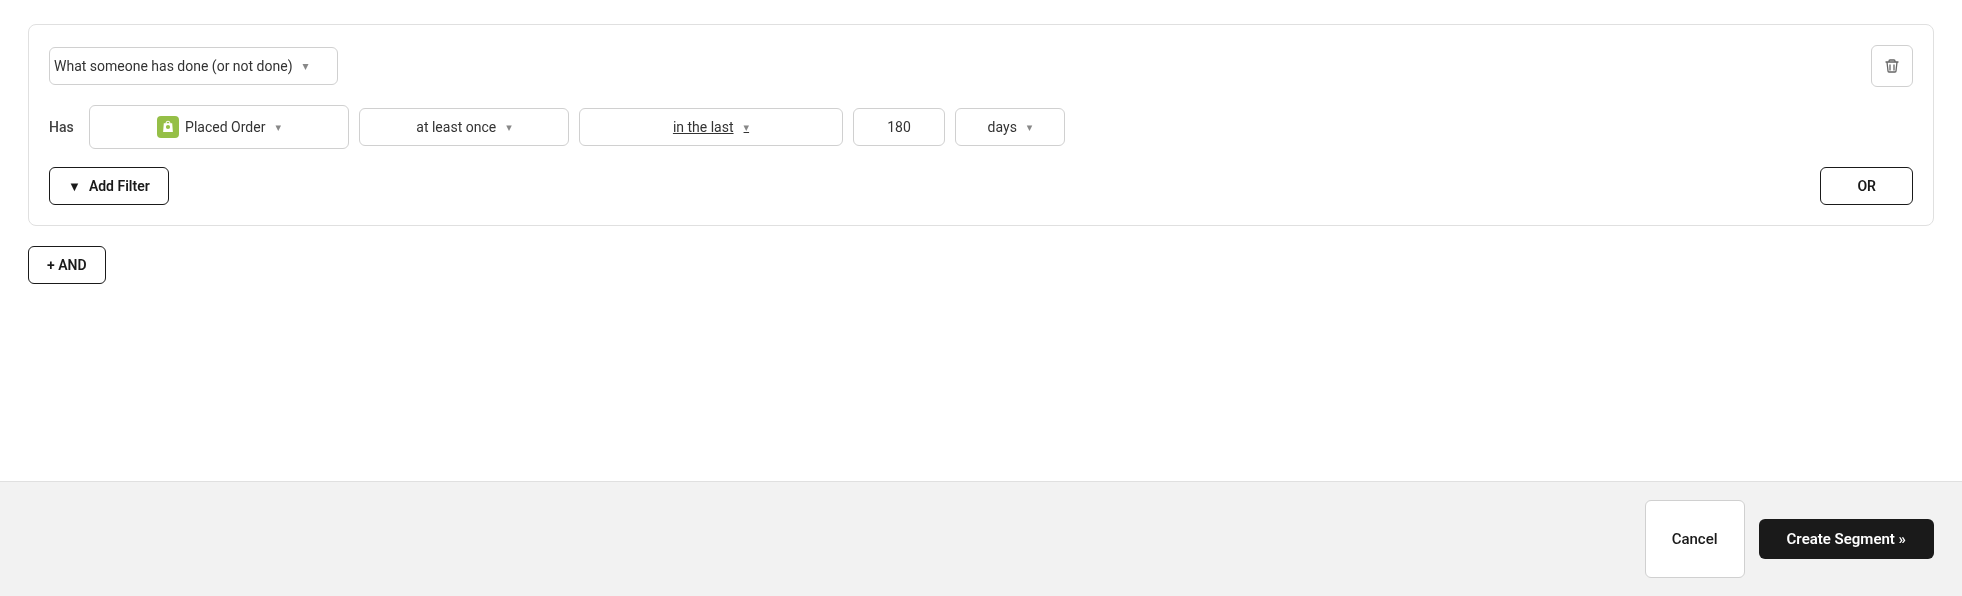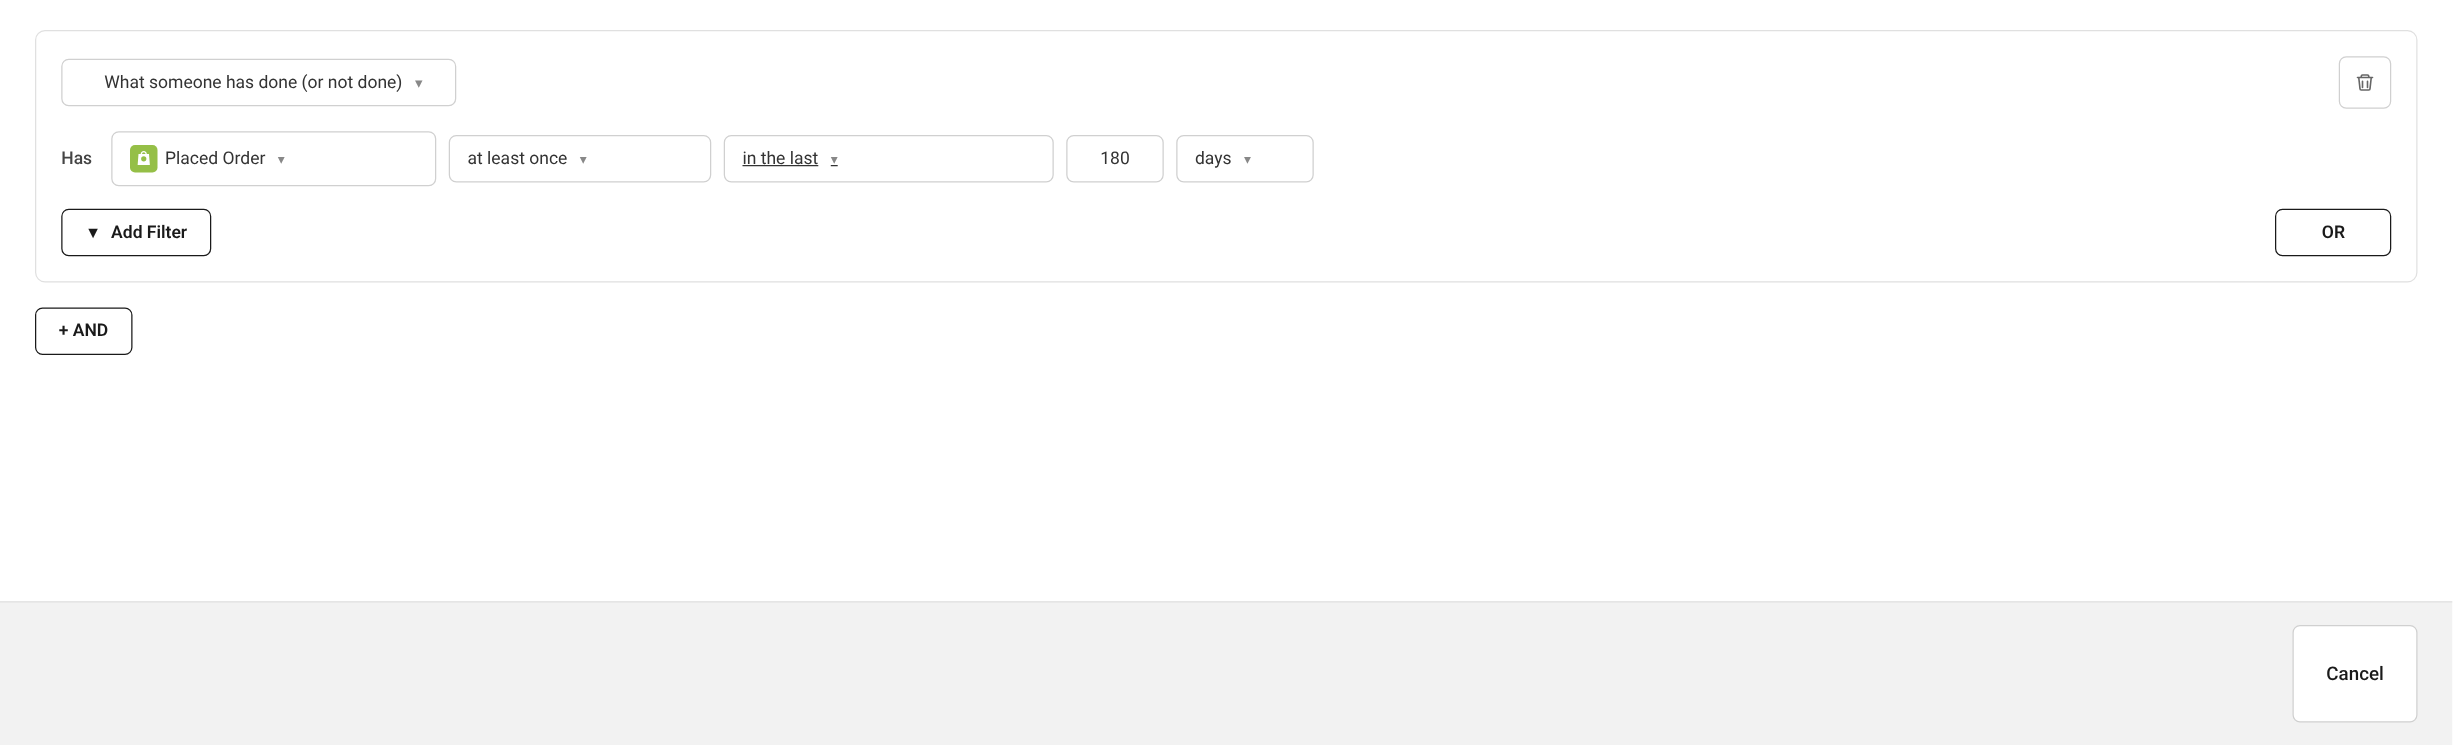--- a/index.html
+++ b/index.html
@@ -43,25 +43,25 @@
     .top-row {
       display: flex;
       align-items: center;
       justify-content: space-between;
       margin-bottom: 18px;
     }
 
     .what-dropdown {
       display: flex;
       align-items: center;
-      justify-content: flex-end;
-      width: 316px;
-      border: 1px solid #d0d0d0;
-      border-radius: 6px;
-      padding: 10px 26px;
+      justify-content: flex-start;
+      width: 289px;
+      border: 1px solid #d0d0d0;
+      border-radius: 6px;
+      padding: 10px 4px;
       font-size: 14px;
       color: #333;
       cursor: pointer;
       background: #fff;
     }
 
     .what-dropdown .chevron {
       color: #888;
       font-size: 12px;
       margin-left: 10px;
@@ -108,21 +108,21 @@
     }
 
     .shopify-icon svg {
       width: 14px;
       height: 14px;
     }
 
     .select-dropdown {
       display: flex;
       align-items: center;
-      justify-content: flex-start;
+      justify-content: center;
       border: 1px solid #d0d0d0;
       border-radius: 6px;
       padding: 10px 14px;
       font-size: 14px;
       color: #333;
       cursor: pointer;
       background: #fff;
       white-space: nowrap;
     }
 
@@ -139,21 +139,21 @@
     .at-least-once-dropdown {
       width: 210px;
     }
 
     .in-the-last-dropdown {
       width: 264px;
       text-decoration: underline;
     }
 
     .number-input {
-      width: 78px;
+      width: 92px;
       border: 1px solid #d0d0d0;
       border-radius: 6px;
       padding: 10px 14px;
       font-size: 14px;
       color: #333;
       text-align: center;
       outline: none;
     }
 
     .days-dropdown {
@@ -309,13 +309,16 @@
 
   <button class="and-btn">
     <span>+ AND</span>
   </button>
 </div>
 
 <div class="footer-bar">
   <button class="cancel-btn">
     <span>Cancel</span>
   </button>
+  <button class="create-segment-btn">
+    <span>Create Segment »</span>
+  </button>
 </div>
 
 </body></html>

